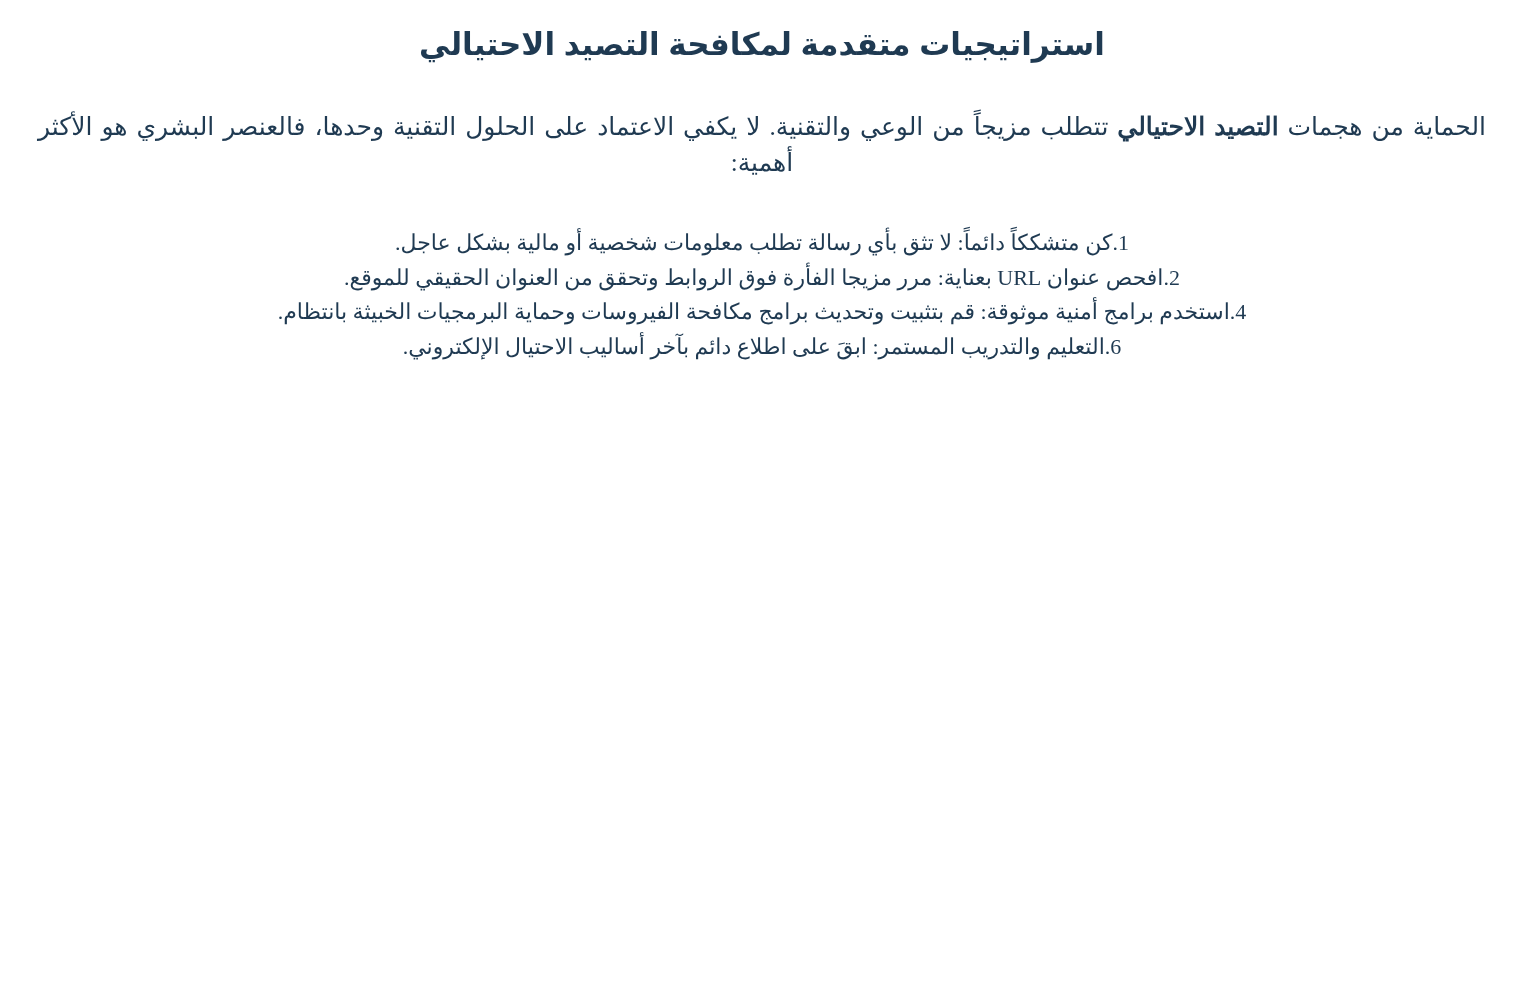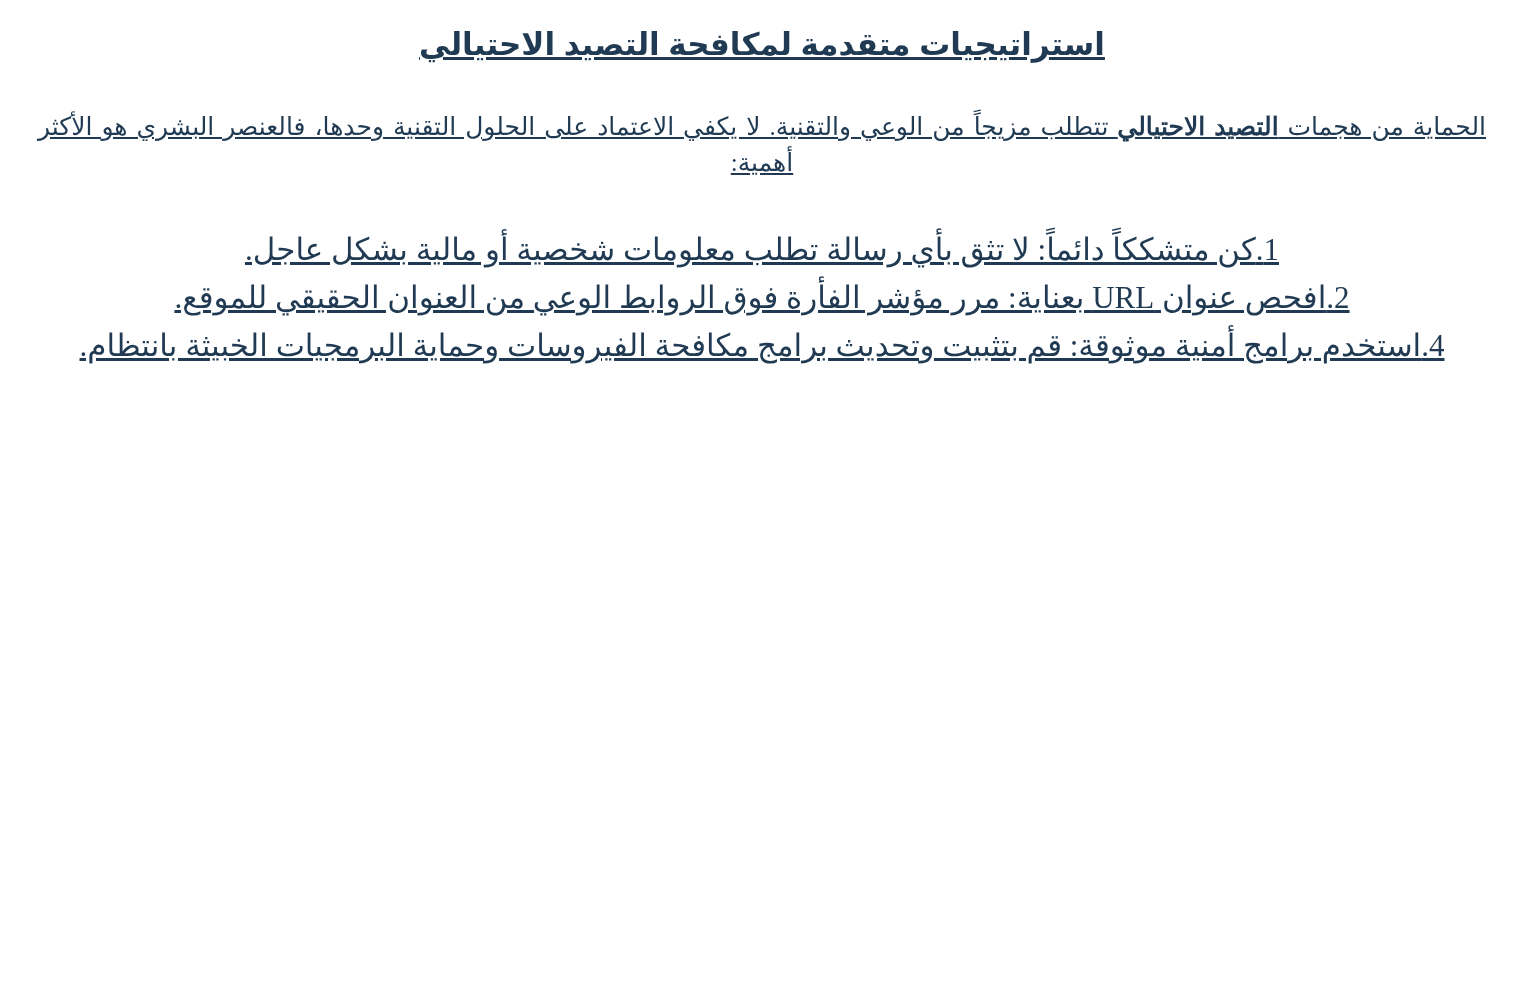--- a/index.html
+++ b/index.html
@@ -13,21 +13,20 @@
     font-family: "Liberation Serif", "DejaVu Serif", serif;
     color: #1f3a52;
     overflow: hidden;
   }
   .page {
     box-sizing: border-box;
     width: 1524px;
     height: 993px;
     padding: 14px 34px 0 34px;
     direction: rtl;
-    text-decoration: underline;
   }
   .doc-title {
     font-family: "Liberation Sans", "DejaVu Sans", sans-serif;
     font-weight: bold;
     font-size: 31px;
     line-height: 1.25;
     text-align: center;
     color: #1f3a52;
     margin: 12px 0 0 0;
     letter-spacing: 0px;
@@ -43,21 +42,21 @@
   }
   .intro b {
     font-weight: bold;
   }
   .list {
     margin: 46px 0 0 0;
     padding: 0;
     list-style: none;
   }
   .list li {
-    font-size: 31px;
+    font-size: 22px;
     line-height: 1.48;
     color: #1f3a52;
     text-align: justify;
     text-align-last: center;
     margin: 0 0 2px 0;
     padding: 0;
   }
   .list li .num {
     font-family: "Liberation Serif", "DejaVu Serif", serif;
   }
@@ -66,17 +65,18 @@
 <body>
 
 <div class="page">
 
   <h1 class="doc-title">استراتيجيات متقدمة لمكافحة التصيد الاحتيالي</h1>
 
   <p class="intro"><span>الحماية من هجمات </span><b>التصيد الاحتيالي</b><span> تتطلب مزيجاً من الوعي والتقنية. لا يكفي الاعتماد على الحلول التقنية وحدها، فالعنصر البشري هو الأكثر أهمية:</span></p>
 
   <ol class="list">
     <li><span class="num">1.</span><span>كن متشككاً دائماً: لا تثق بأي رسالة تطلب معلومات شخصية أو مالية بشكل عاجل.</span></li>
-    <li><span class="num">2.</span><span>افحص عنوان URL بعناية: مرر مؤشر الفأرة فوق الروابط الوعي من العنوان الحقيقي للموقع.</span></li>
+    <li><span class="num">2.</span><span>افحص عنوان URL بعناية: مرر مزيجا الفأرة فوق الروابط وتحقق من العنوان الحقيقي للموقع.</span></li>
     <li><span class="num">4.</span><span>استخدم برامج أمنية موثوقة: قم بتثبيت وتحديث برامج مكافحة الفيروسات وحماية البرمجيات الخبيثة بانتظام.</span></li>
+    <li><span class="num">6.</span><span>التعليم والتدريب المستمر: ابقَ على اطلاع دائم بآخر أساليب الاحتيال الإلكتروني.</span></li>
   </ol>
 
 </div>
 
 </body></html>

